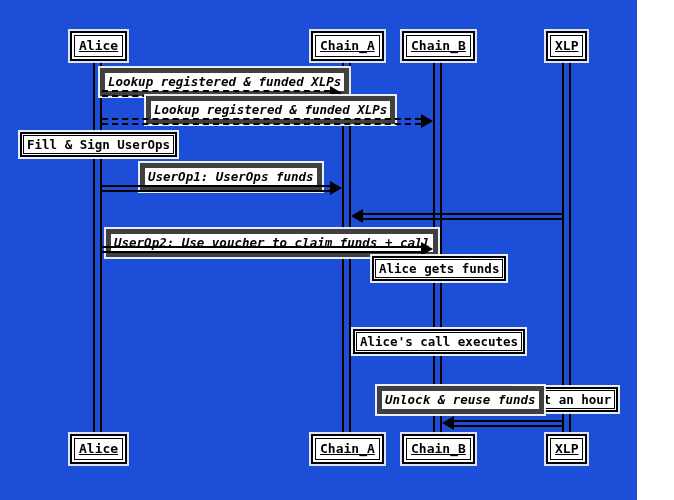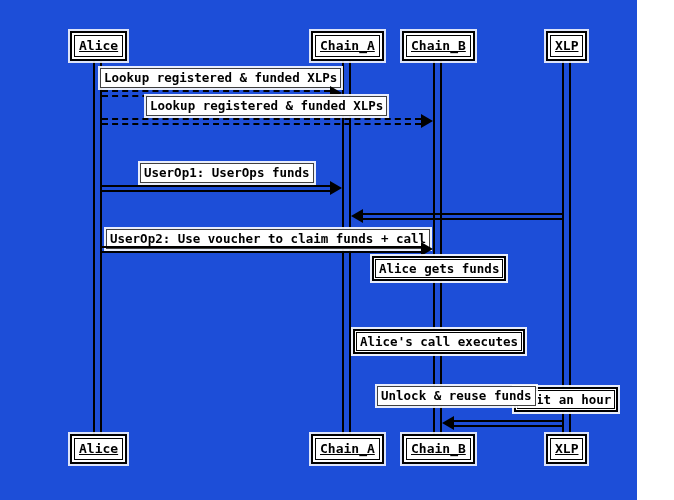--- a/index.html
+++ b/index.html
@@ -59,26 +59,27 @@
   }
   .ahead.left {
     border-top: 7px solid transparent;
     border-bottom: 7px solid transparent;
     border-right: 12px solid #000;
   }
   
   .mlabel {
     position: absolute;
     background: #fff;
-    border: 1px solid #404040;
+    border: 5px solid #404040;
     box-shadow: 0 0 0 2px rgba(255,255,255,0.9);
     padding: 1px 3px;
     font-size: 12.5px;
     line-height: 16px;
     white-space: nowrap;
+    font-style: italic;
   }
   
   .note {
     position: absolute;
     background: #fff;
     border: 2px solid #000;
     padding: 1px;
     box-shadow: 0 0 0 2px rgba(255,255,255,0.9);
   }
   .note .inner {
@@ -113,20 +114,23 @@
   </div>
 
   <div class="mlabel" style="left:100px;top:68px;">Lookup registered &amp; funded XLPs</div>
   <div class="mline dashed" style="left:102px;top:90px;width:228px;"></div>
   <div class="ahead right" style="left:330px;top:86px;"></div>
 
   <div class="mlabel" style="left:146px;top:96px;">Lookup registered &amp; funded XLPs</div>
   <div class="mline dashed" style="left:102px;top:118px;width:319px;"></div>
   <div class="ahead right" style="left:421px;top:114px;"></div>
 
+  <div class="note" style="left:20px;top:132px;">
+    <div class="inner">Fill &amp; Sign UserOps</div>
+  </div>
 
   <div class="mlabel" style="left:140px;top:163px;">UserOp1: UserOps funds</div>
   <div class="mline" style="left:102px;top:185px;width:228px;"></div>
   <div class="ahead right" style="left:330px;top:181px;"></div>
 
   <div class="ahead left" style="left:351px;top:209px;"></div>
   <div class="mline" style="left:363px;top:213px;width:199px;"></div>
 
   <div class="mlabel" style="left:106px;top:229px;text-align:right;">UserOp2: Use voucher to claim funds + call</div>
   <div class="mline" style="left:102px;top:246px;width:319px;"></div>

